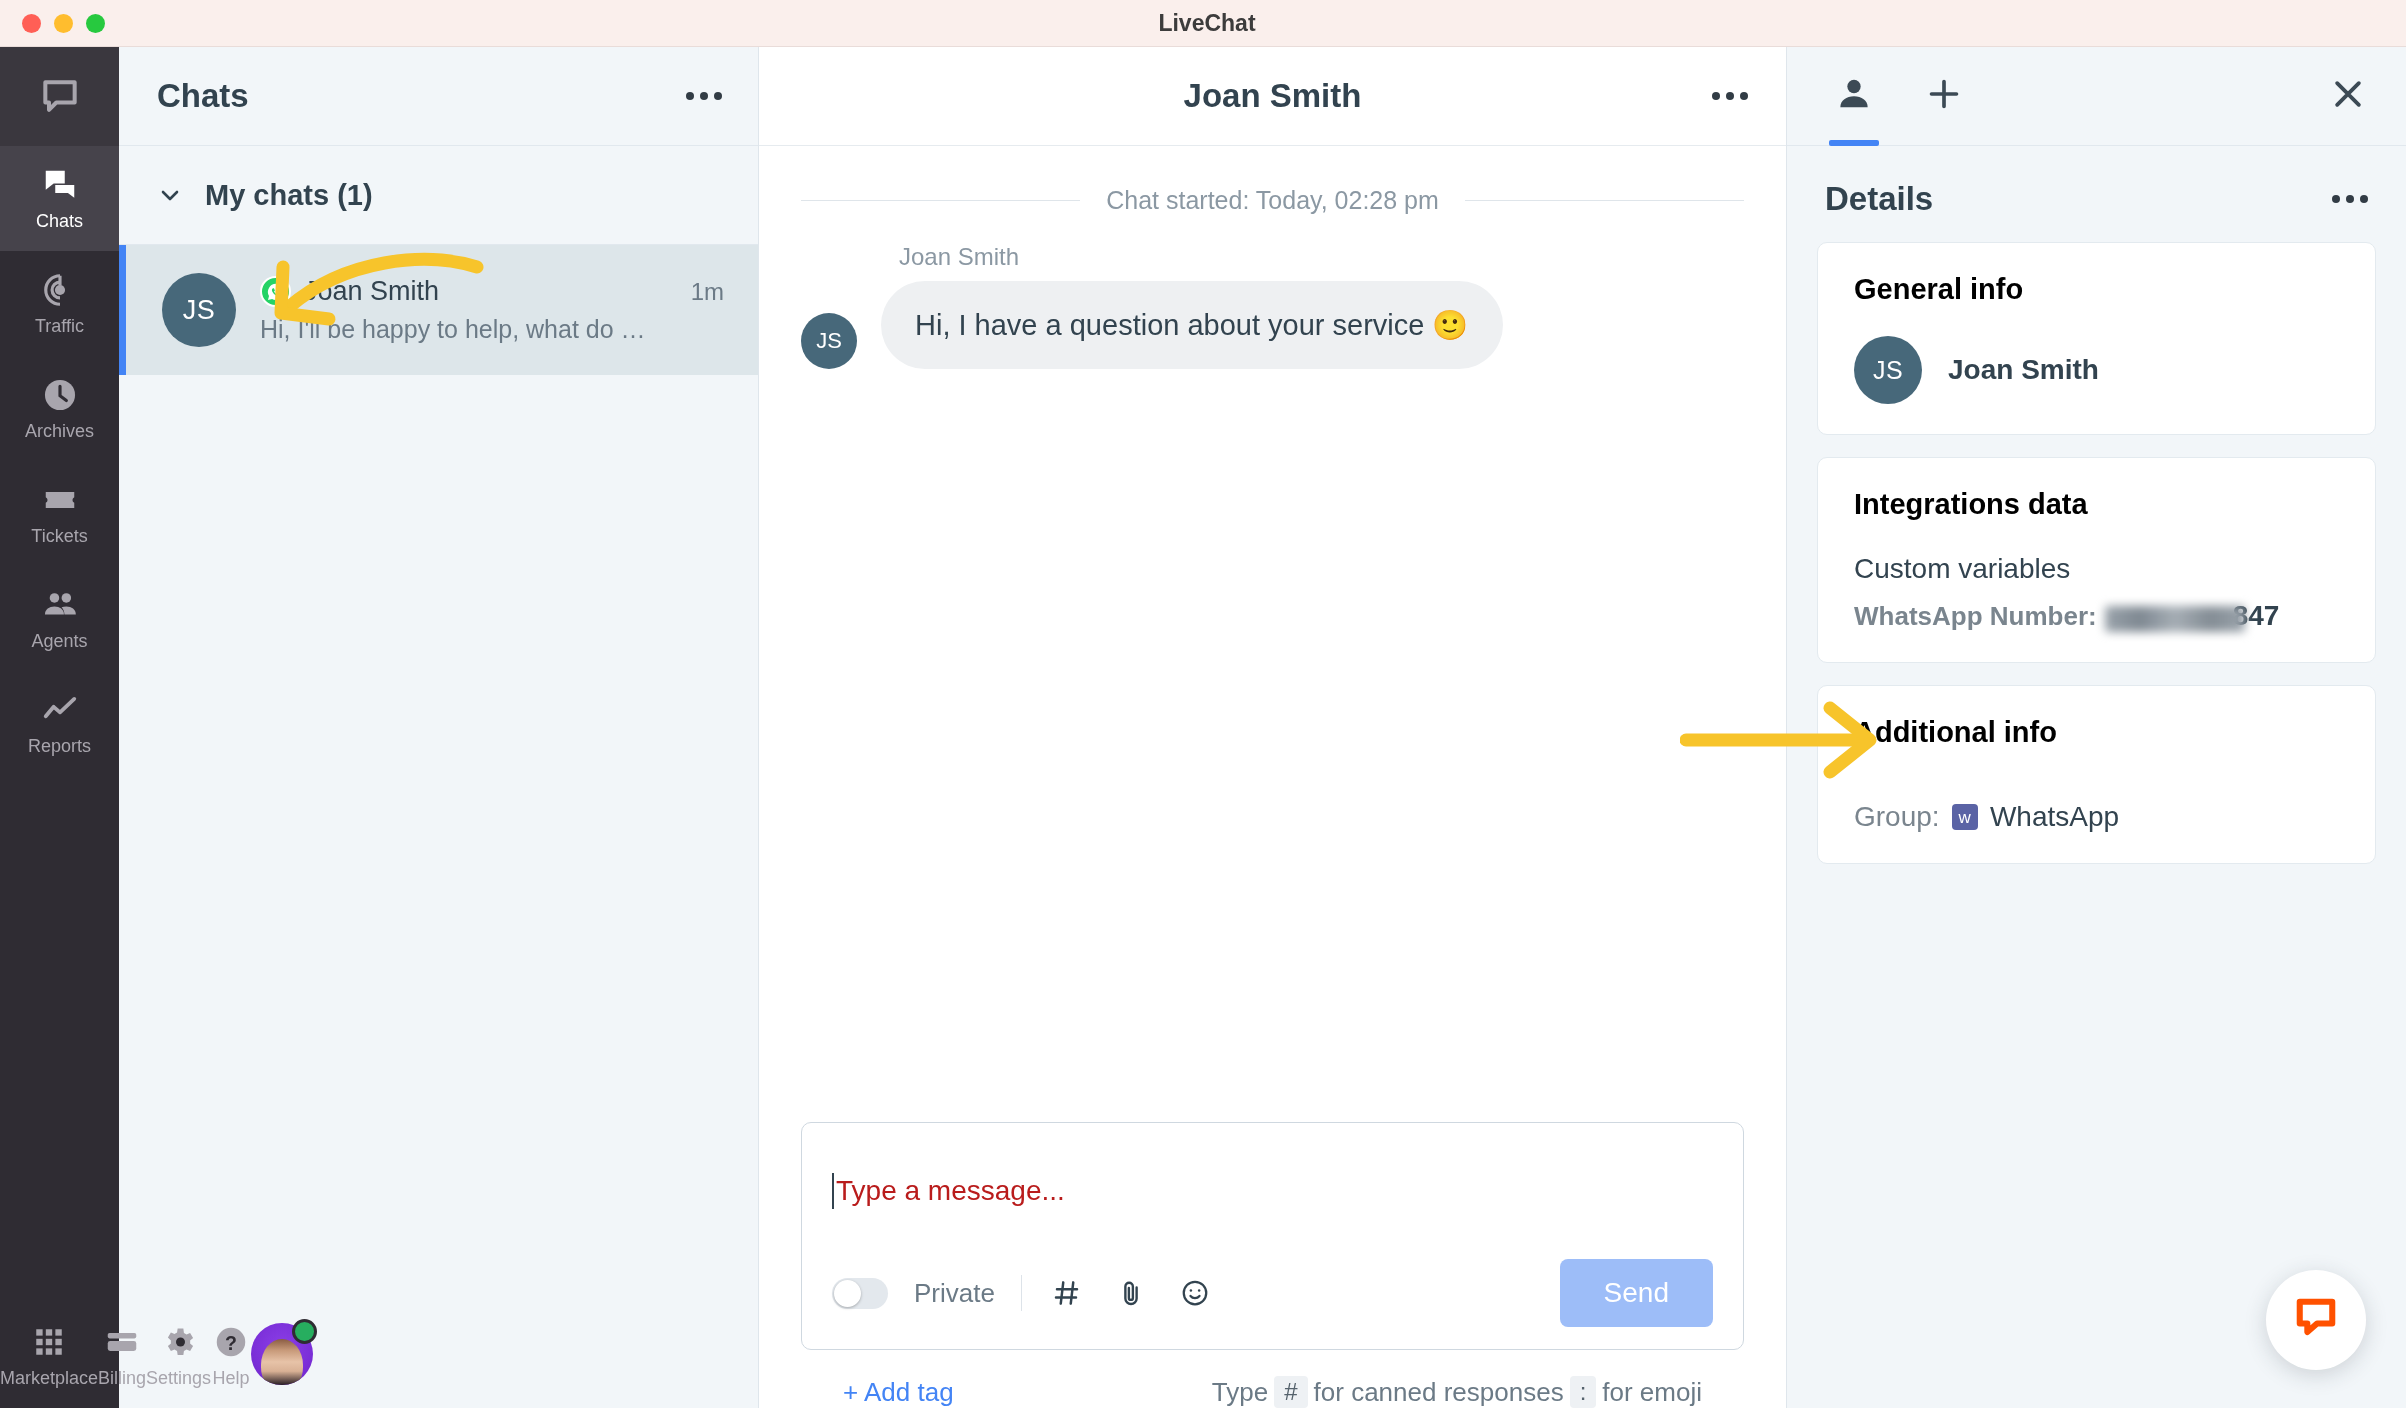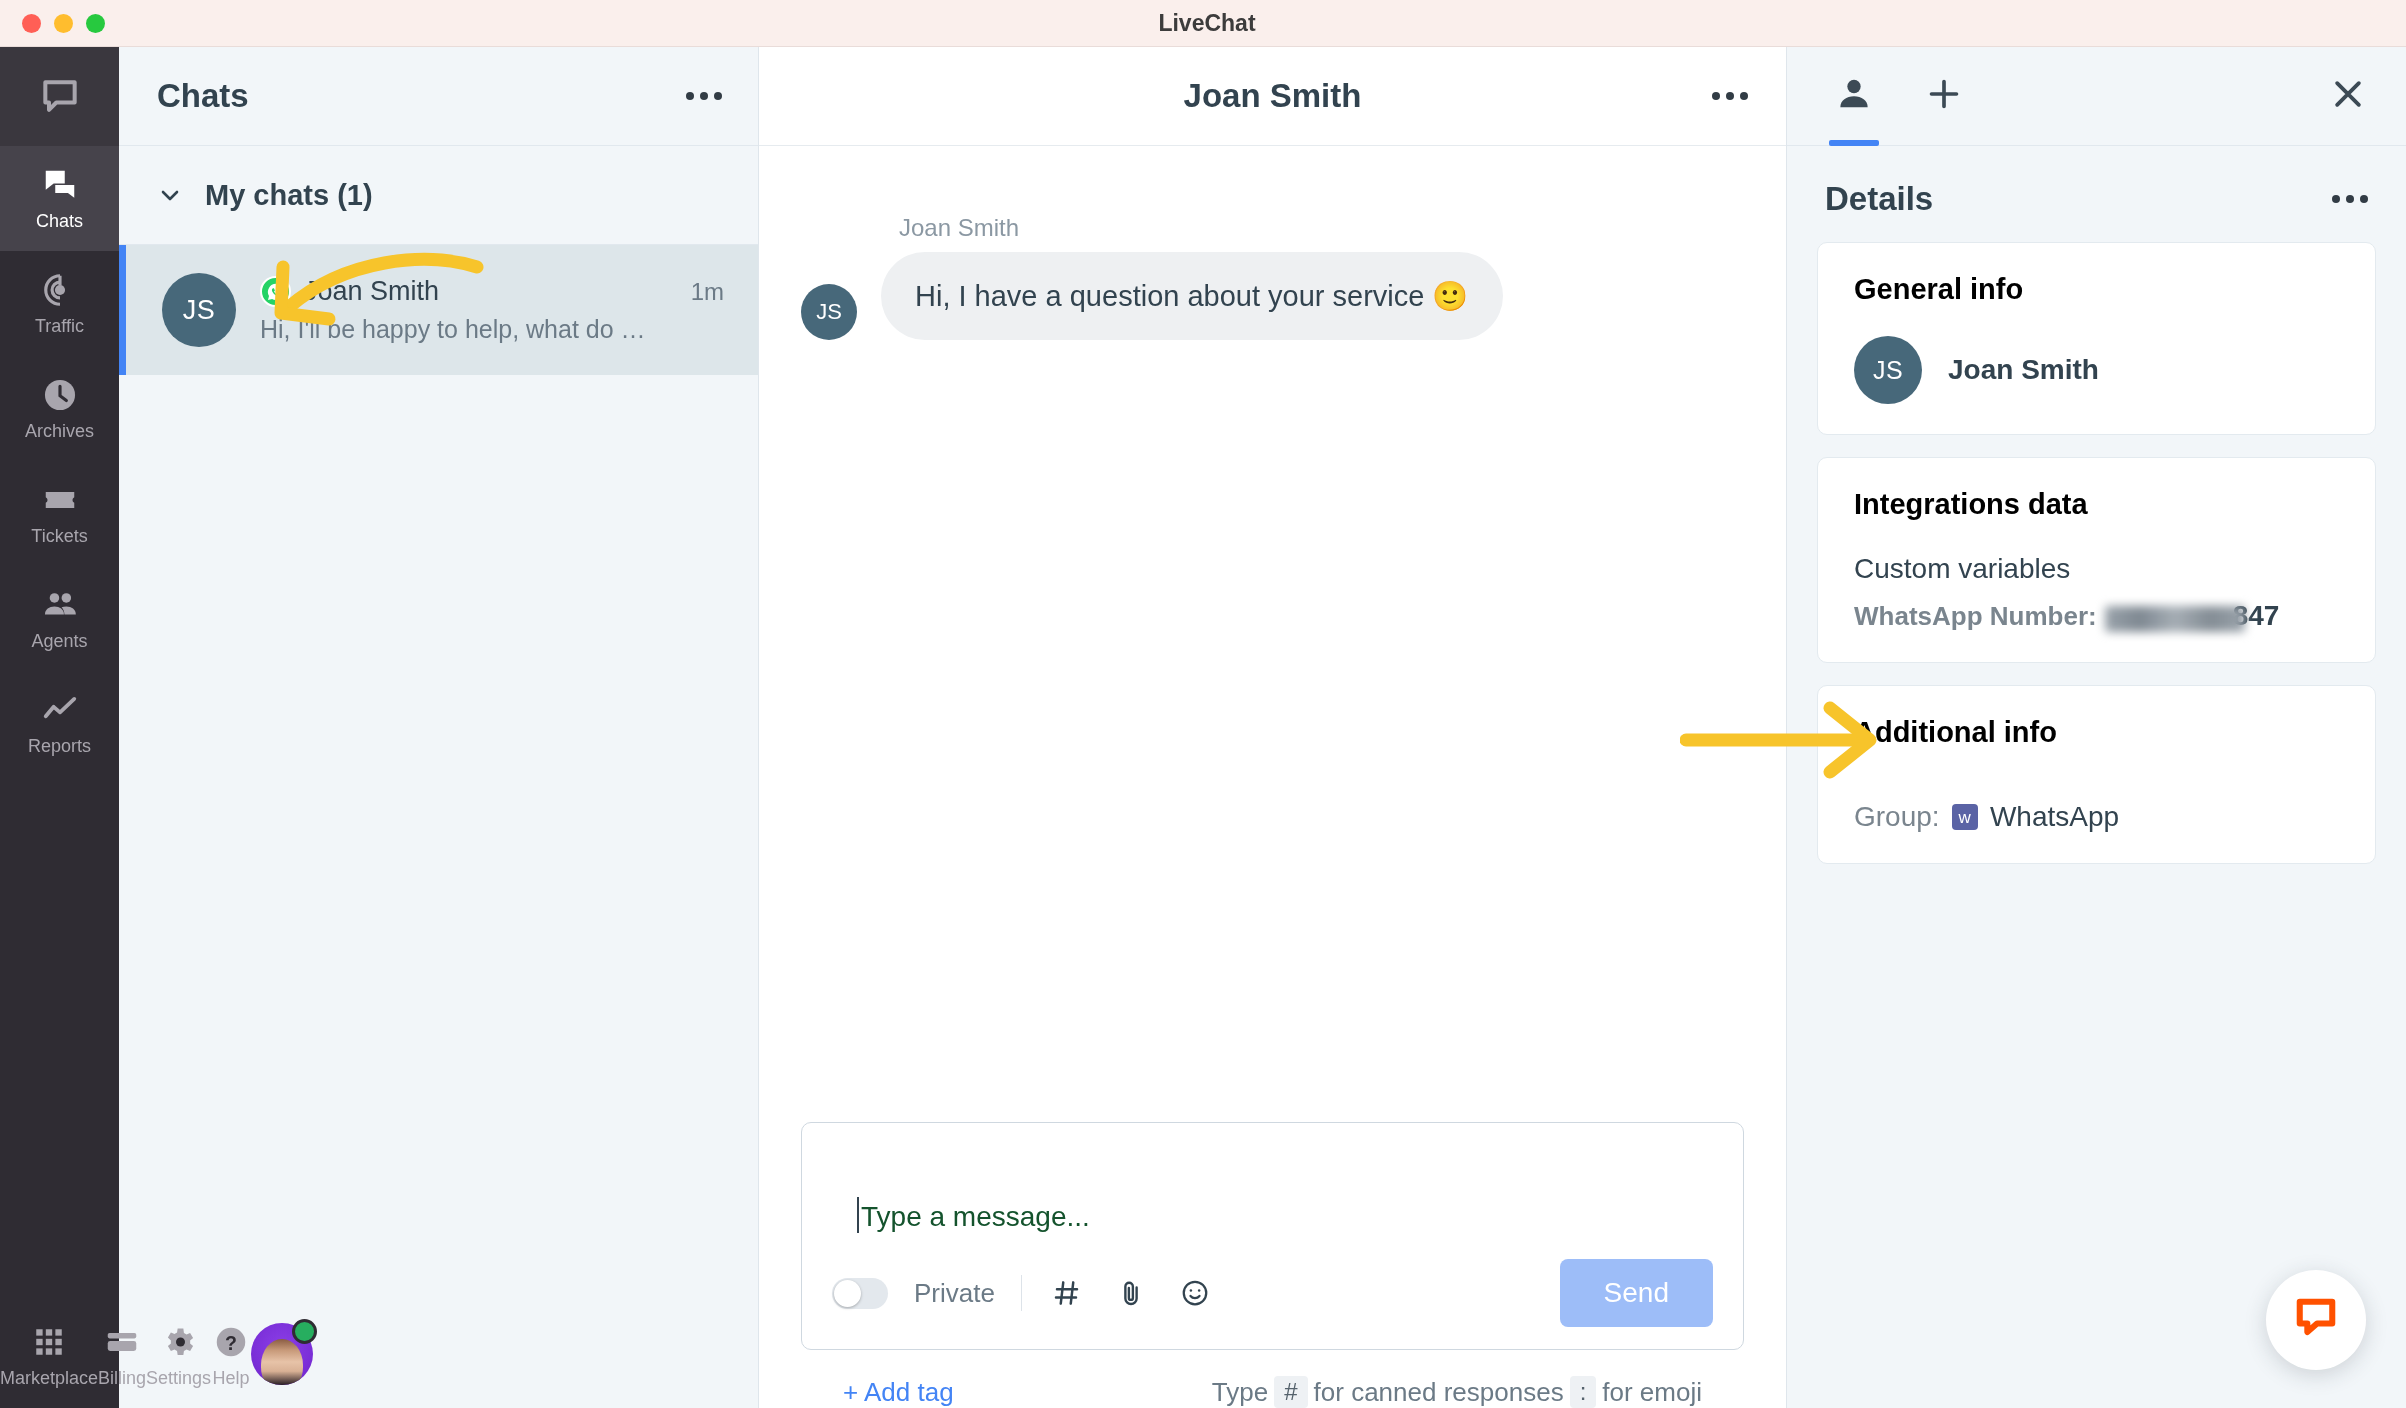--- a/index.html
+++ b/index.html
@@ -155,22 +155,22 @@
   }
   .msg-status { font-size: 24px; color: #8b98a3; text-align: right; margin-right: 78px; margin-top: 10px; }
 
   
   .composer-wrap { padding: 0 42px 0 42px; flex: 0 0 auto; }
   .composer {
     border: 1px solid #cfd8e0; border-radius: 10px; background: #fff;
     padding: 26px 30px 22px 30px;
   }
   .composer-input {
-    font-size: 28px; color: #14532d; min-height: 84px;
-    display: flex; align-items: flex-end; margin-left: 25px;
+    font-size: 28px; color: #b91c1c; min-height: 84px;
+    display: flex; align-items: center;
   }
   .caret { display: inline-block; width: 2px; height: 36px; background: #32434f; margin-right: 2px; }
   .composer-tools { display: flex; align-items: center; gap: 26px; margin-top: 26px; }
   .toggle {
     width: 56px; height: 31px; border-radius: 16px; background: #e3e8ed;
     position: relative; cursor: pointer; flex: 0 0 56px;
   }
   .toggle::after {
     content: ""; position: absolute; left: 2px; top: 2px;
     width: 27px; height: 27px; border-radius: 50%; background: #fff;
@@ -440,20 +440,25 @@
       <div class="conv-header">
         <div class="conv-title">Joan Smith</div>
         <div class="dots">
           <span></span>
             <span></span>
             <span></span>
         </div>
       </div>
 
       <div class="conv-body">
+        <div class="divider-row">
+          <div class="divider-line"></div>
+          <div class="divider-text">Chat started: Today, 02:28 pm</div>
+          <div class="divider-line"></div>
+        </div>
 
         <div class="msg-block">
           <div class="msg-author left">Joan Smith</div>
           <div class="msg-row">
             <div class="msg-avatar-small">JS</div>
             <div class="bubble in">Hi, I have a question about your service 🙂</div>
           </div>
         </div>
 
       </div>

